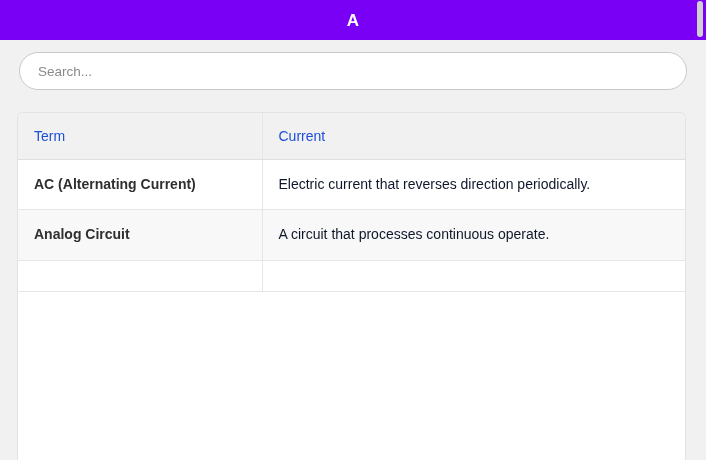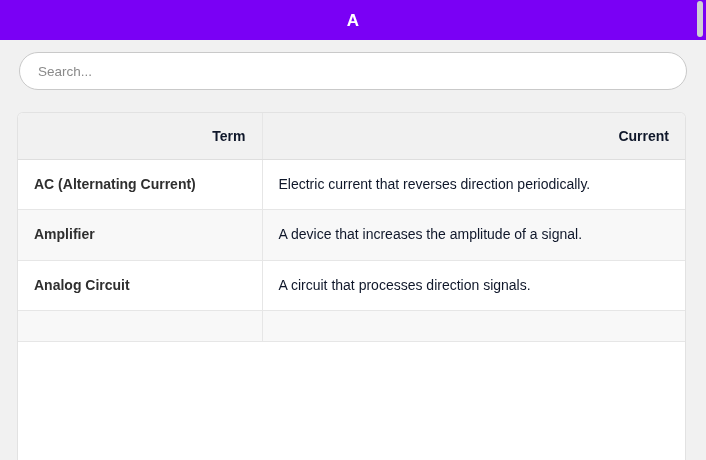--- a/index.html
+++ b/index.html
@@ -100,26 +100,25 @@
     text-align: left;
     vertical-align: middle;
     border-bottom: 1px solid #e6e6e6;
     border-right: 1px solid #e6e6e6;
   }
   table.glossary th:last-child,
   table.glossary td:last-child { border-right: none; }
 
   table.glossary thead th {
     background: #f1f1f1;
-    color: #0f172a;
+    color: #1d4ed8;
     font-size: 14px;
-    font-weight: bold;
+    font-weight: normal;
     padding: 15px 16px;
     border-bottom: 1px solid #dedede;
-    text-align: right;
   }
   th.col-term, td.col-term { width: 244px; }
 
   table.glossary tbody td {
     font-size: 14px;
     color: #0f172a;
     padding: 15px 16px;
     line-height: 1.38;
   }
   table.glossary tbody td.cell-term {
@@ -156,26 +155,22 @@
         <th class="col-term">Term</th>
         <th class="col-meaning">Current</th>
       </tr>
     </thead>
     <tbody>
       <tr>
         <td class="col-term cell-term">AC (Alternating Current)</td>
         <td class="col-meaning">Electric current that reverses direction periodically.</td>
       </tr>
       <tr>
-        <td class="col-term cell-term">Amplifier</td>
-        <td class="col-meaning">A device that increases the amplitude of a signal.</td>
-      </tr>
-      <tr>
         <td class="col-term cell-term">Analog Circuit</td>
-        <td class="col-meaning">A circuit that processes direction signals.</td>
+        <td class="col-meaning">A circuit that processes continuous operate.</td>
       </tr>
       <tr>
         <td class="col-term cell-term"></td>
         <td class="col-meaning"></td>
       </tr>
     </tbody>
   </table>
 </div>
 
 </body></html>

